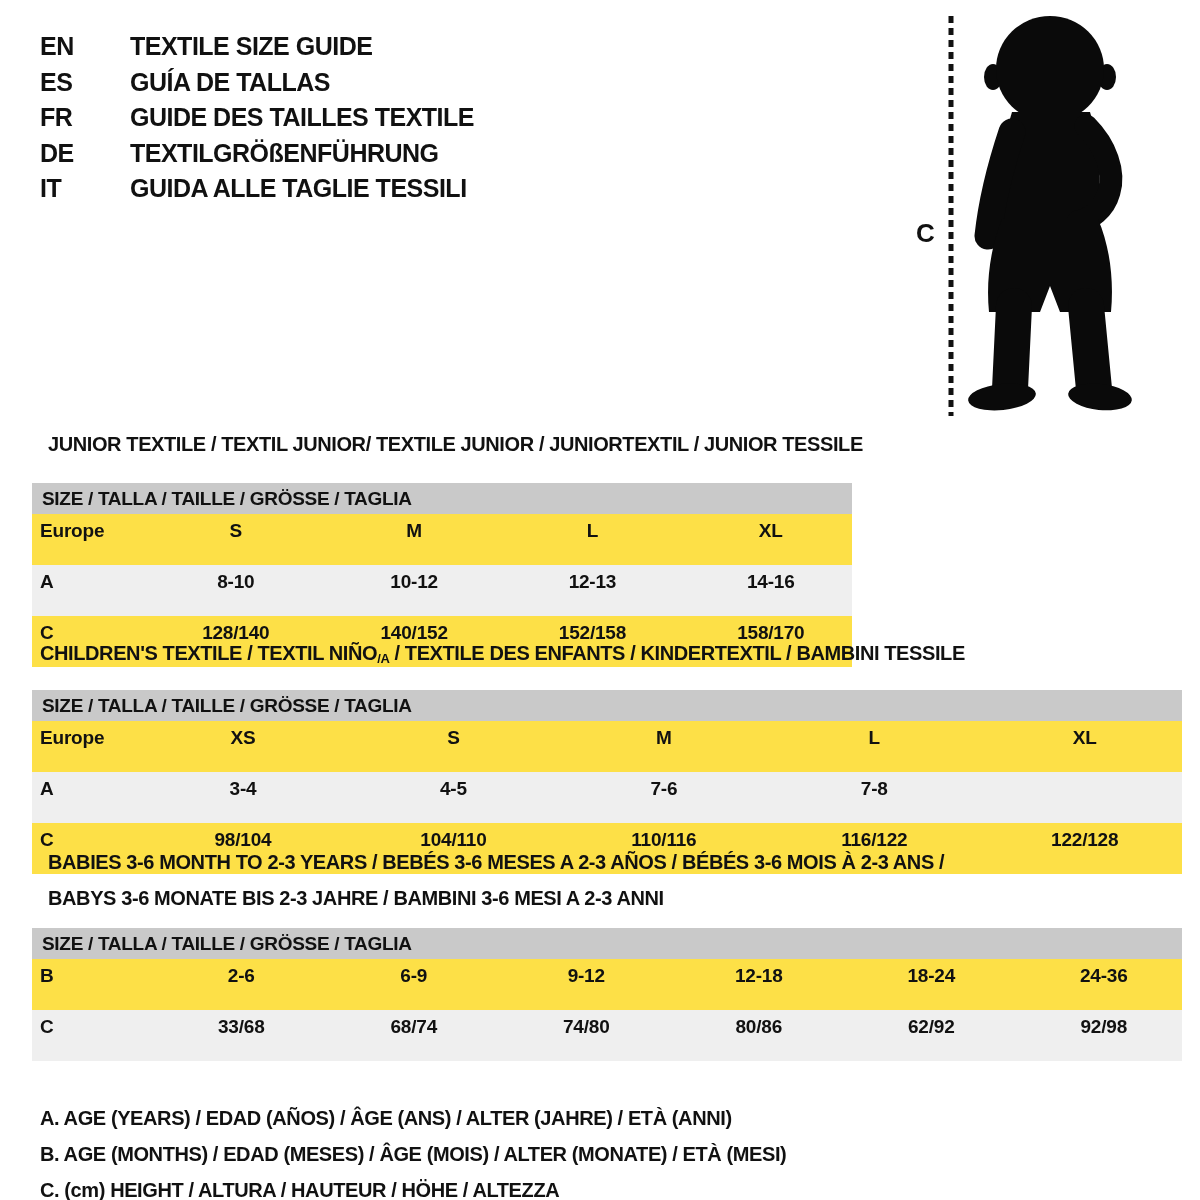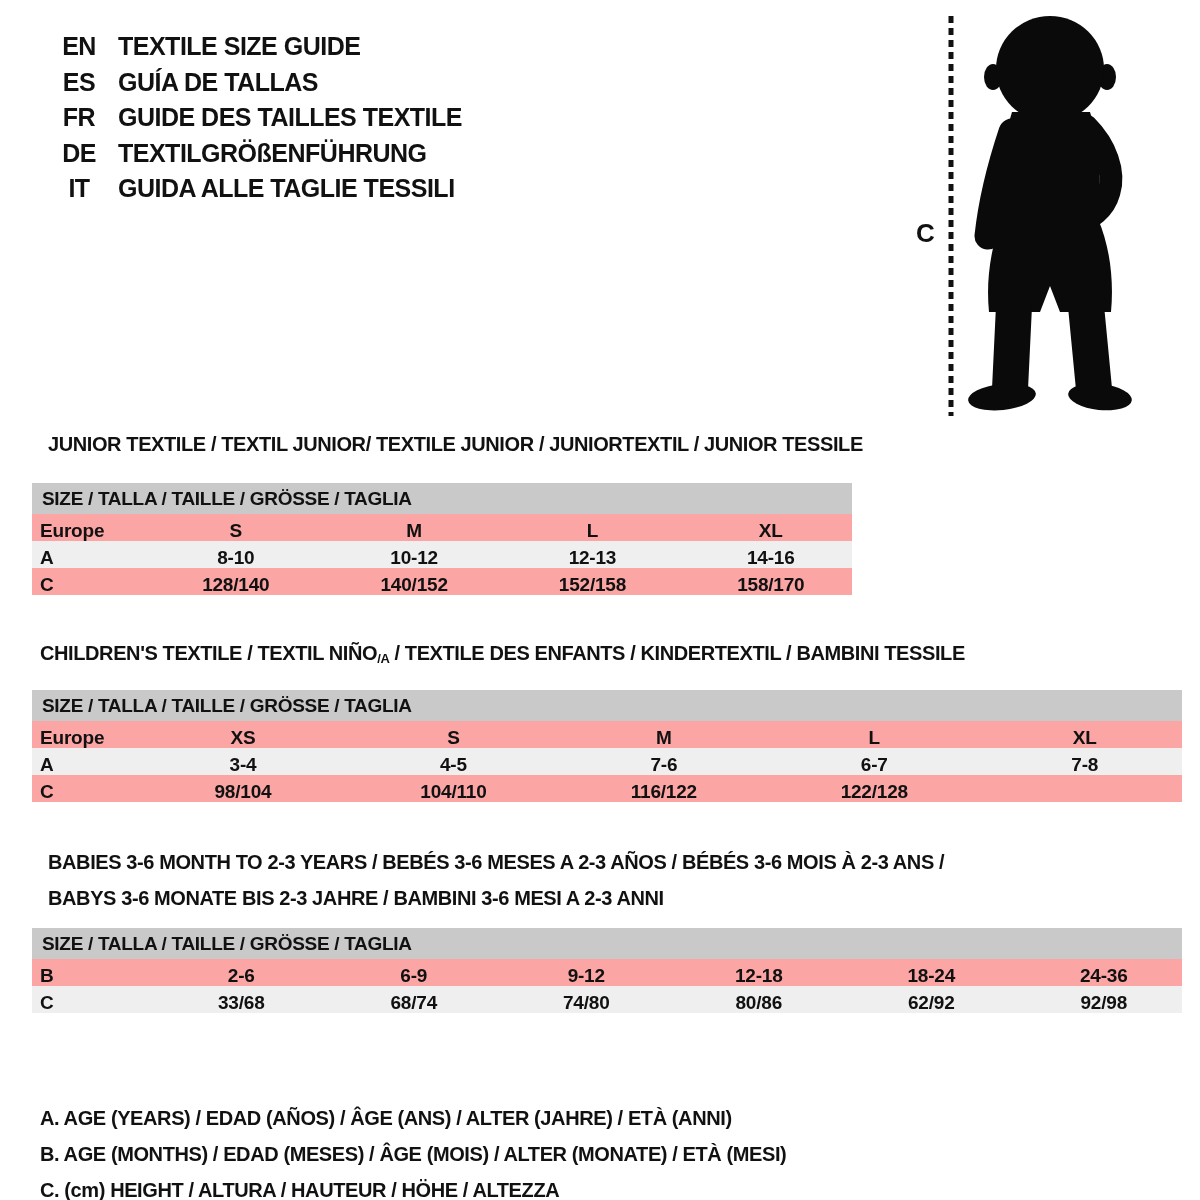--- a/index.html
+++ b/index.html
@@ -4,47 +4,47 @@
 <style>
   html,body{margin:0;padding:0;}
   body{
     width:1200px;height:1200px;position:relative;background:#fff;
     font-family:"Liberation Sans", sans-serif;font-weight:bold;color:var(--text,#111);
     overflow:hidden;
   }
   .abs{position:absolute;}
 
   
-  #lang-block{left:40px;top:29px;font-size:25px;letter-spacing:-0.5px;line-height:35.5px;text-align:center;}
+  #lang-block{left:40px;top:29px;font-size:25px;letter-spacing:-0.5px;line-height:35.5px;}
   .lang-row{display:flex;}
   .lang-code{width:78px;flex:0 0 78px;}
-  .lang-label{white-space:nowrap;}
+  .lang-label{white-space:nowrap;margin-left:12px;}
 
   
   #measure-line{left:948px;top:16px;}
   #measure-label{left:916px;top:218px;font-size:26px;}
   #toddler{left:962px;top:14px;}
 
   
   .section-title{font-size:20px;letter-spacing:-0.4px;white-space:nowrap;}
   #junior-title{left:48px;top:433px;}
   #children-title{left:40px;top:642px;}
   #babies-title{left:48px;top:844px;line-height:36px;}
   .sub{font-size:13px;vertical-align:-3px;}
 
   
-  .size-table{background:#fca5a5;}
+  .size-table{background:#fde047;}
   #junior-table{left:32px;top:483px;width:820px;}
   #children-table{left:32px;top:690px;width:1150px;}
   #babies-table{left:32px;top:928px;width:1150px;}
   .size-bar{
     height:31px;line-height:31px;background:var(--bar-bg,#c9c9c9);
     padding-left:10px;font-size:19px;letter-spacing:-0.3px;
   }
-  .t-row{display:flex;height:27px;line-height:33px;font-size:19px;letter-spacing:-0.2px;}
+  .t-row{display:flex;height:51px;line-height:33px;font-size:19px;letter-spacing:-0.2px;}
   .t-row .c0{text-align:left;padding-left:8px;}
   .t-row .val{text-align:center;}
   .junior .c0{width:13%;flex:0 0 13%;}
   .junior .val{width:21.75%;flex:0 0 21.75%;}
   .children .c0{width:8.5%;flex:0 0 8.5%;}
   .children .val{width:18.3%;flex:0 0 18.3%;}
   .babies .c0{width:10%;flex:0 0 10%;}
   .babies .val{width:15%;flex:0 0 15%;}
   .shade{background:var(--alt-row-bg,#efefef);}
 
@@ -133,27 +133,27 @@
     <div class="val">S</div>
     <div class="val">M</div>
     <div class="val">L</div>
     <div class="val">XL</div>
   </div>
   <div class="t-row shade">
     <div class="c0">A</div>
     <div class="val">3-4</div>
     <div class="val">4-5</div>
     <div class="val">7-6</div>
-    <div class="val">6-7</div>
     <div class="val">7-8</div>
   </div>
   <div class="t-row">
     <div class="c0">C</div>
     <div class="val">98/104</div>
     <div class="val">104/110</div>
+    <div class="val">110/116</div>
     <div class="val">116/122</div>
     <div class="val">122/128</div>
   </div>
 </div>
 
 <div class="abs section-title" id="babies-title">
   <div>BABIES 3-6 MONTH TO 2-3 YEARS / BEBÉS 3-6 MESES A 2-3 AÑOS / BÉBÉS 3-6 MOIS À 2-3 ANS /</div>
   <div>BABYS 3-6 MONATE BIS 2-3 JAHRE / BAMBINI 3-6 MESI A 2-3 ANNI</div>
 </div>
 <div class="abs size-table babies" id="babies-table">

